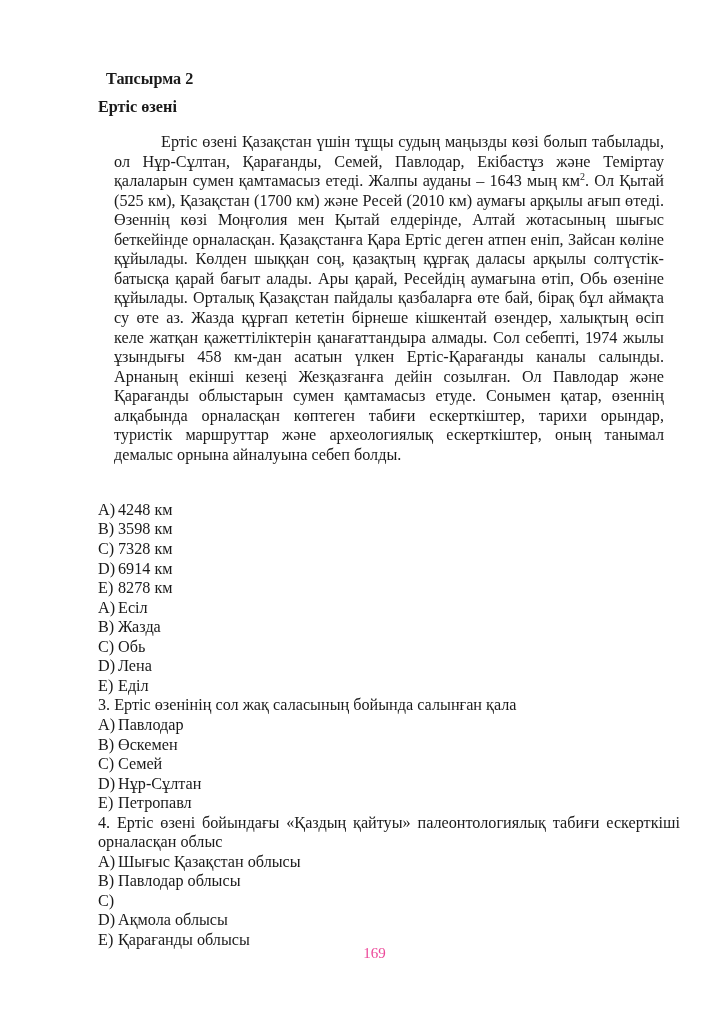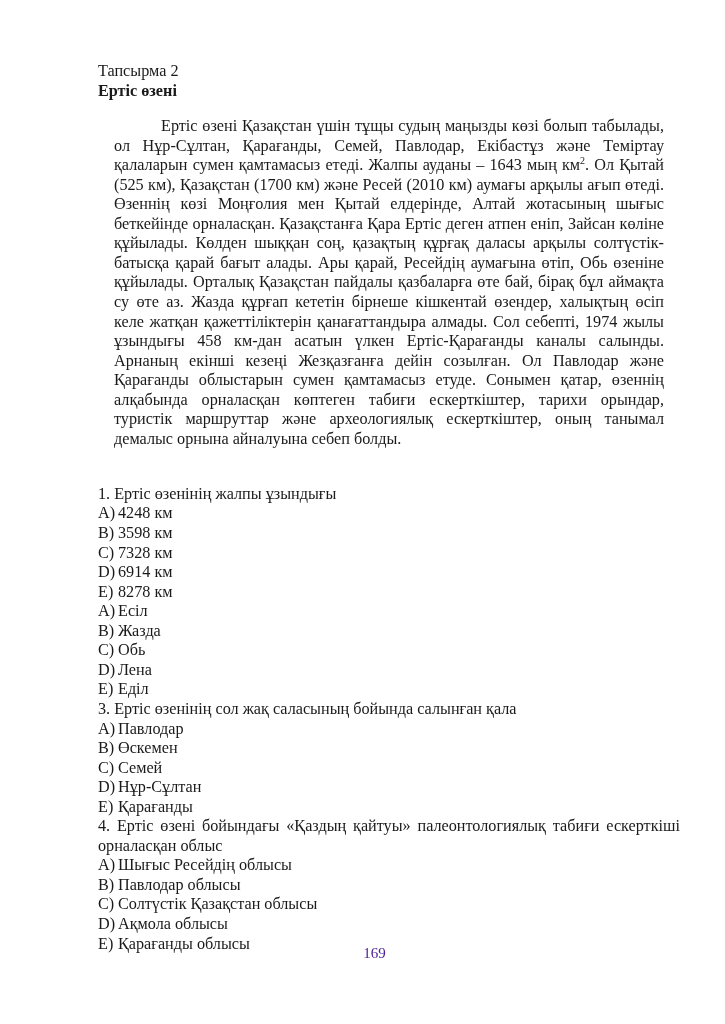--- a/index.html
+++ b/index.html
@@ -7,57 +7,56 @@
     .page {
       position: absolute;
       left: 98px;
       top: 62px;
       width: 582px;
       font-family: "Liberation Serif", serif;
       font-size: 16.2px;
       line-height: 19.55px;
       color: #1a1a1a;
     }
-    .task-title { font-weight: normal; margin: 0; }
+    .task-title { font-weight: bold; margin: 8px; }
     .text-title { font-weight: bold; text-align: left; margin: 0; }
     .para {
       margin: 16px;
       text-align: justify;
       text-indent: 47px;
       hyphens: none;
     }
     .para sup { font-size: 10px; line-height: 0; vertical-align: super; }
     .gap { height: 19.55px; }
     .question { margin: 0; text-align: justify; }
     .options { margin: 0; padding: 0; list-style: none; }
     .option { margin: 0; display: flex; }
     .opt-letter { display: inline-block; width: 20px; }
     .page-number {
       position: absolute;
       left: 0; right: 0;
       top: 945px;
       text-align: center;
       font-family: "Liberation Serif", serif;
       font-size: 15px;
-      color: #4c1d95;
+      color: #ec4899;
       padding-left: 24px;
     }
   </style>
 </head>
 <body>
 
 <div class="page">
   <p class="task-title">Тапсырма 2</p>
   <p class="text-title">Ертіс өзені</p>
   <p class="para"><span>Ертіс өзені Қазақстан үшін тұщы судың маңызды көзі болып табылады, ол Нұр-Сұлтан, Қарағанды, Семей, Павлодар, Екібастұз және Теміртау қалаларын сумен қамтамасыз етеді. Жалпы ауданы – 1643 мың км</span><sup>2</sup><span>. Ол Қытай (525 км), Қазақстан (1700 км) және Ресей (2010 км) аумағы арқылы ағып өтеді. Өзеннің көзі Моңғолия мен Қытай елдерінде, Алтай жотасының шығыс беткейінде орналасқан. Қазақстанға Қара Ертіс деген атпен еніп, Зайсан көліне құйылады. Көлден шыққан соң, қазақтың құрғақ даласы арқылы солтүстік-батысқа қарай бағыт алады. Ары қарай, Ресейдің аумағына өтіп, Обь өзеніне құйылады. Орталық Қазақстан пайдалы қазбаларға өте бай, бірақ бұл аймақта су өте аз. Жазда құрғап кететін бірнеше кішкентай өзендер, халықтың өсіп келе жатқан қажеттіліктерін қанағаттандыра алмады. Сол себепті, 1974 жылы ұзындығы 458 км-дан асатын үлкен Ертіс-Қарағанды каналы салынды. Арнаның екінші кезеңі Жезқазғанға дейін созылған. Ол Павлодар және Қарағанды облыстарын сумен қамтамасыз етуде. Сонымен қатар, өзеннің алқабында орналасқан көптеген табиғи ескерткіштер, тарихи орындар, туристік маршруттар және археологиялық ескерткіштер, оның танымал демалыс орнына айналуына себеп болды.</span></p>
 
   <div class="gap"></div>
 
   <div>
-    <p class="question">1. Ертіс өзенінің жалпы ұзындығы</p>
     <ul class="options">
       <li class="option">
           <span class="opt-letter">A)</span>
           <span>4248 км</span>
         </li>
       <li class="option">
           <span class="opt-letter">B)</span>
           <span>3598 км</span>
         </li>
       <li class="option">
@@ -114,39 +113,38 @@
       <li class="option">
           <span class="opt-letter">C)</span>
           <span>Семей</span>
         </li>
       <li class="option">
           <span class="opt-letter">D)</span>
           <span>Нұр-Сұлтан</span>
         </li>
       <li class="option">
           <span class="opt-letter">E)</span>
-          <span>Қарағанды</span>
+          <span>Петропавл</span>
         </li>
     </ul>
   </div>
 
   <div>
     <p class="question">4. Ертіс өзені бойындағы «Қаздың қайтуы» палеонтологиялық табиғи ескерткіші орналасқан облыс</p>
     <ul class="options">
       <li class="option">
           <span class="opt-letter">A)</span>
-          <span>Шығыс Ресейдің облысы</span>
+          <span>Шығыс Қазақстан облысы</span>
         </li>
       <li class="option">
           <span class="opt-letter">B)</span>
           <span>Павлодар облысы</span>
         </li>
       <li class="option">
           <span class="opt-letter">C)</span>
-          <span>Солтүстік Қазақстан облысы</span>
         </li>
       <li class="option">
           <span class="opt-letter">D)</span>
           <span>Ақмола облысы</span>
         </li>
       <li class="option">
           <span class="opt-letter">E)</span>
           <span>Қарағанды облысы</span>
         </li>
     </ul>

